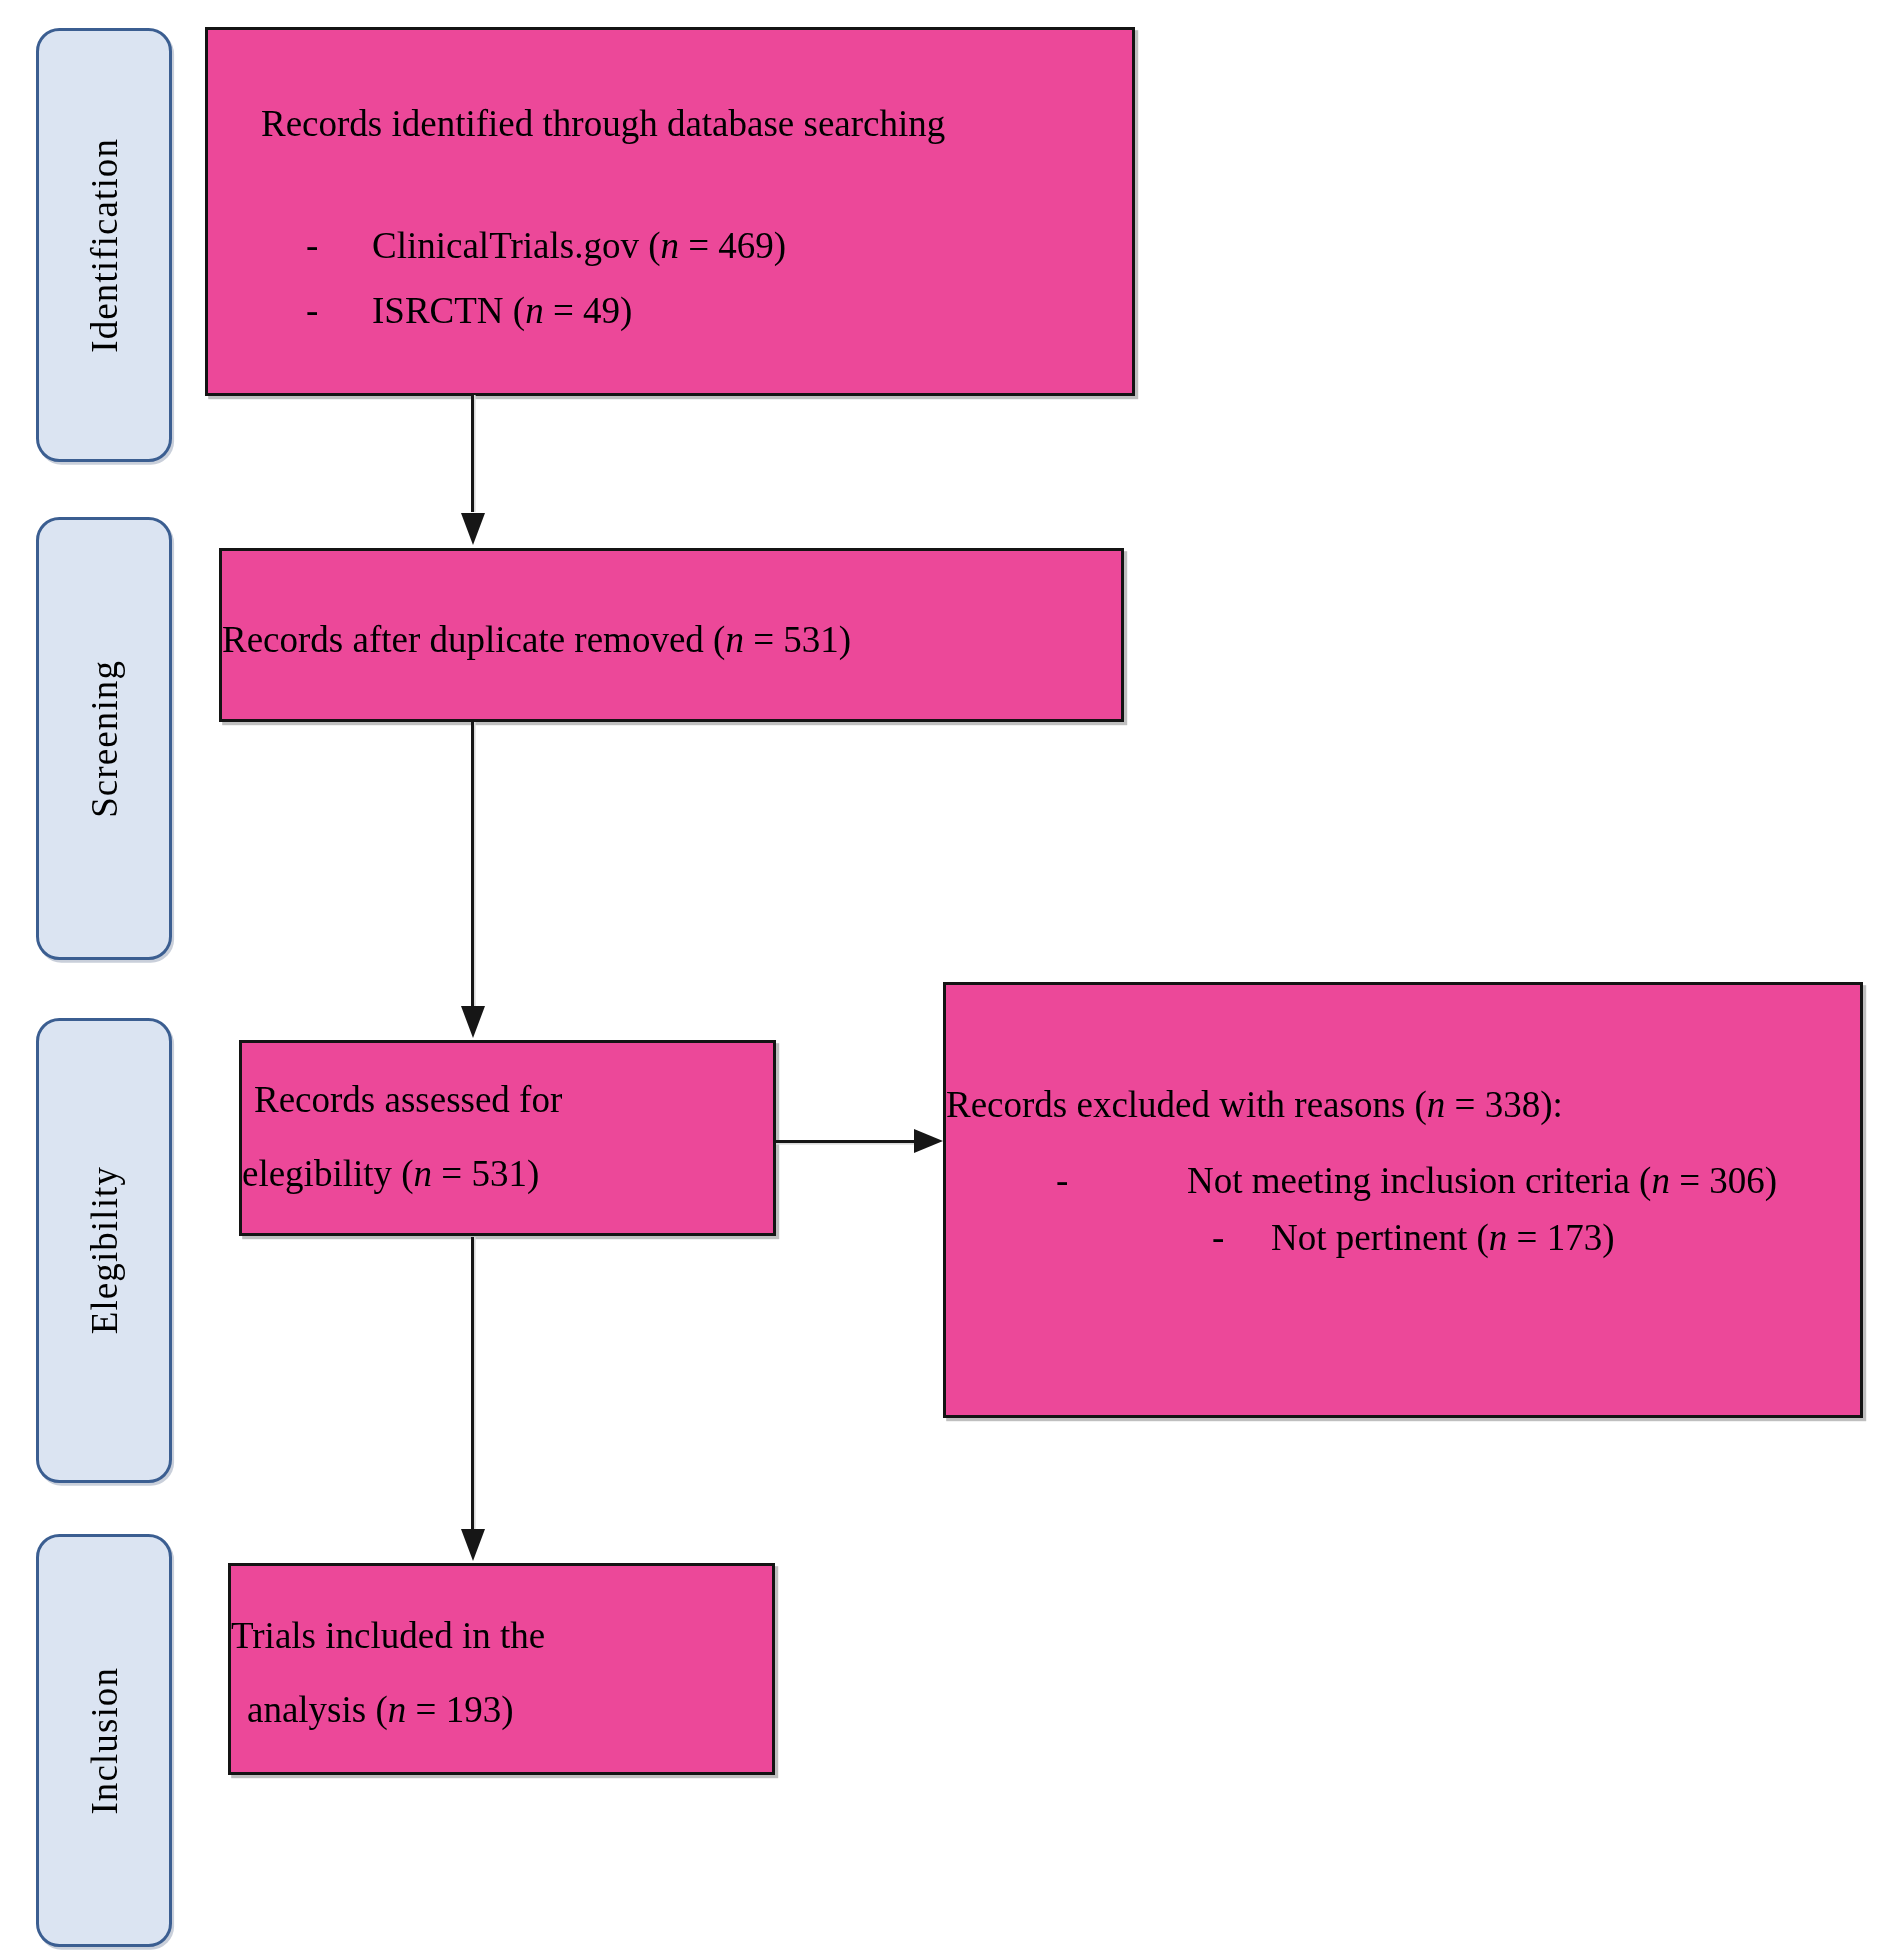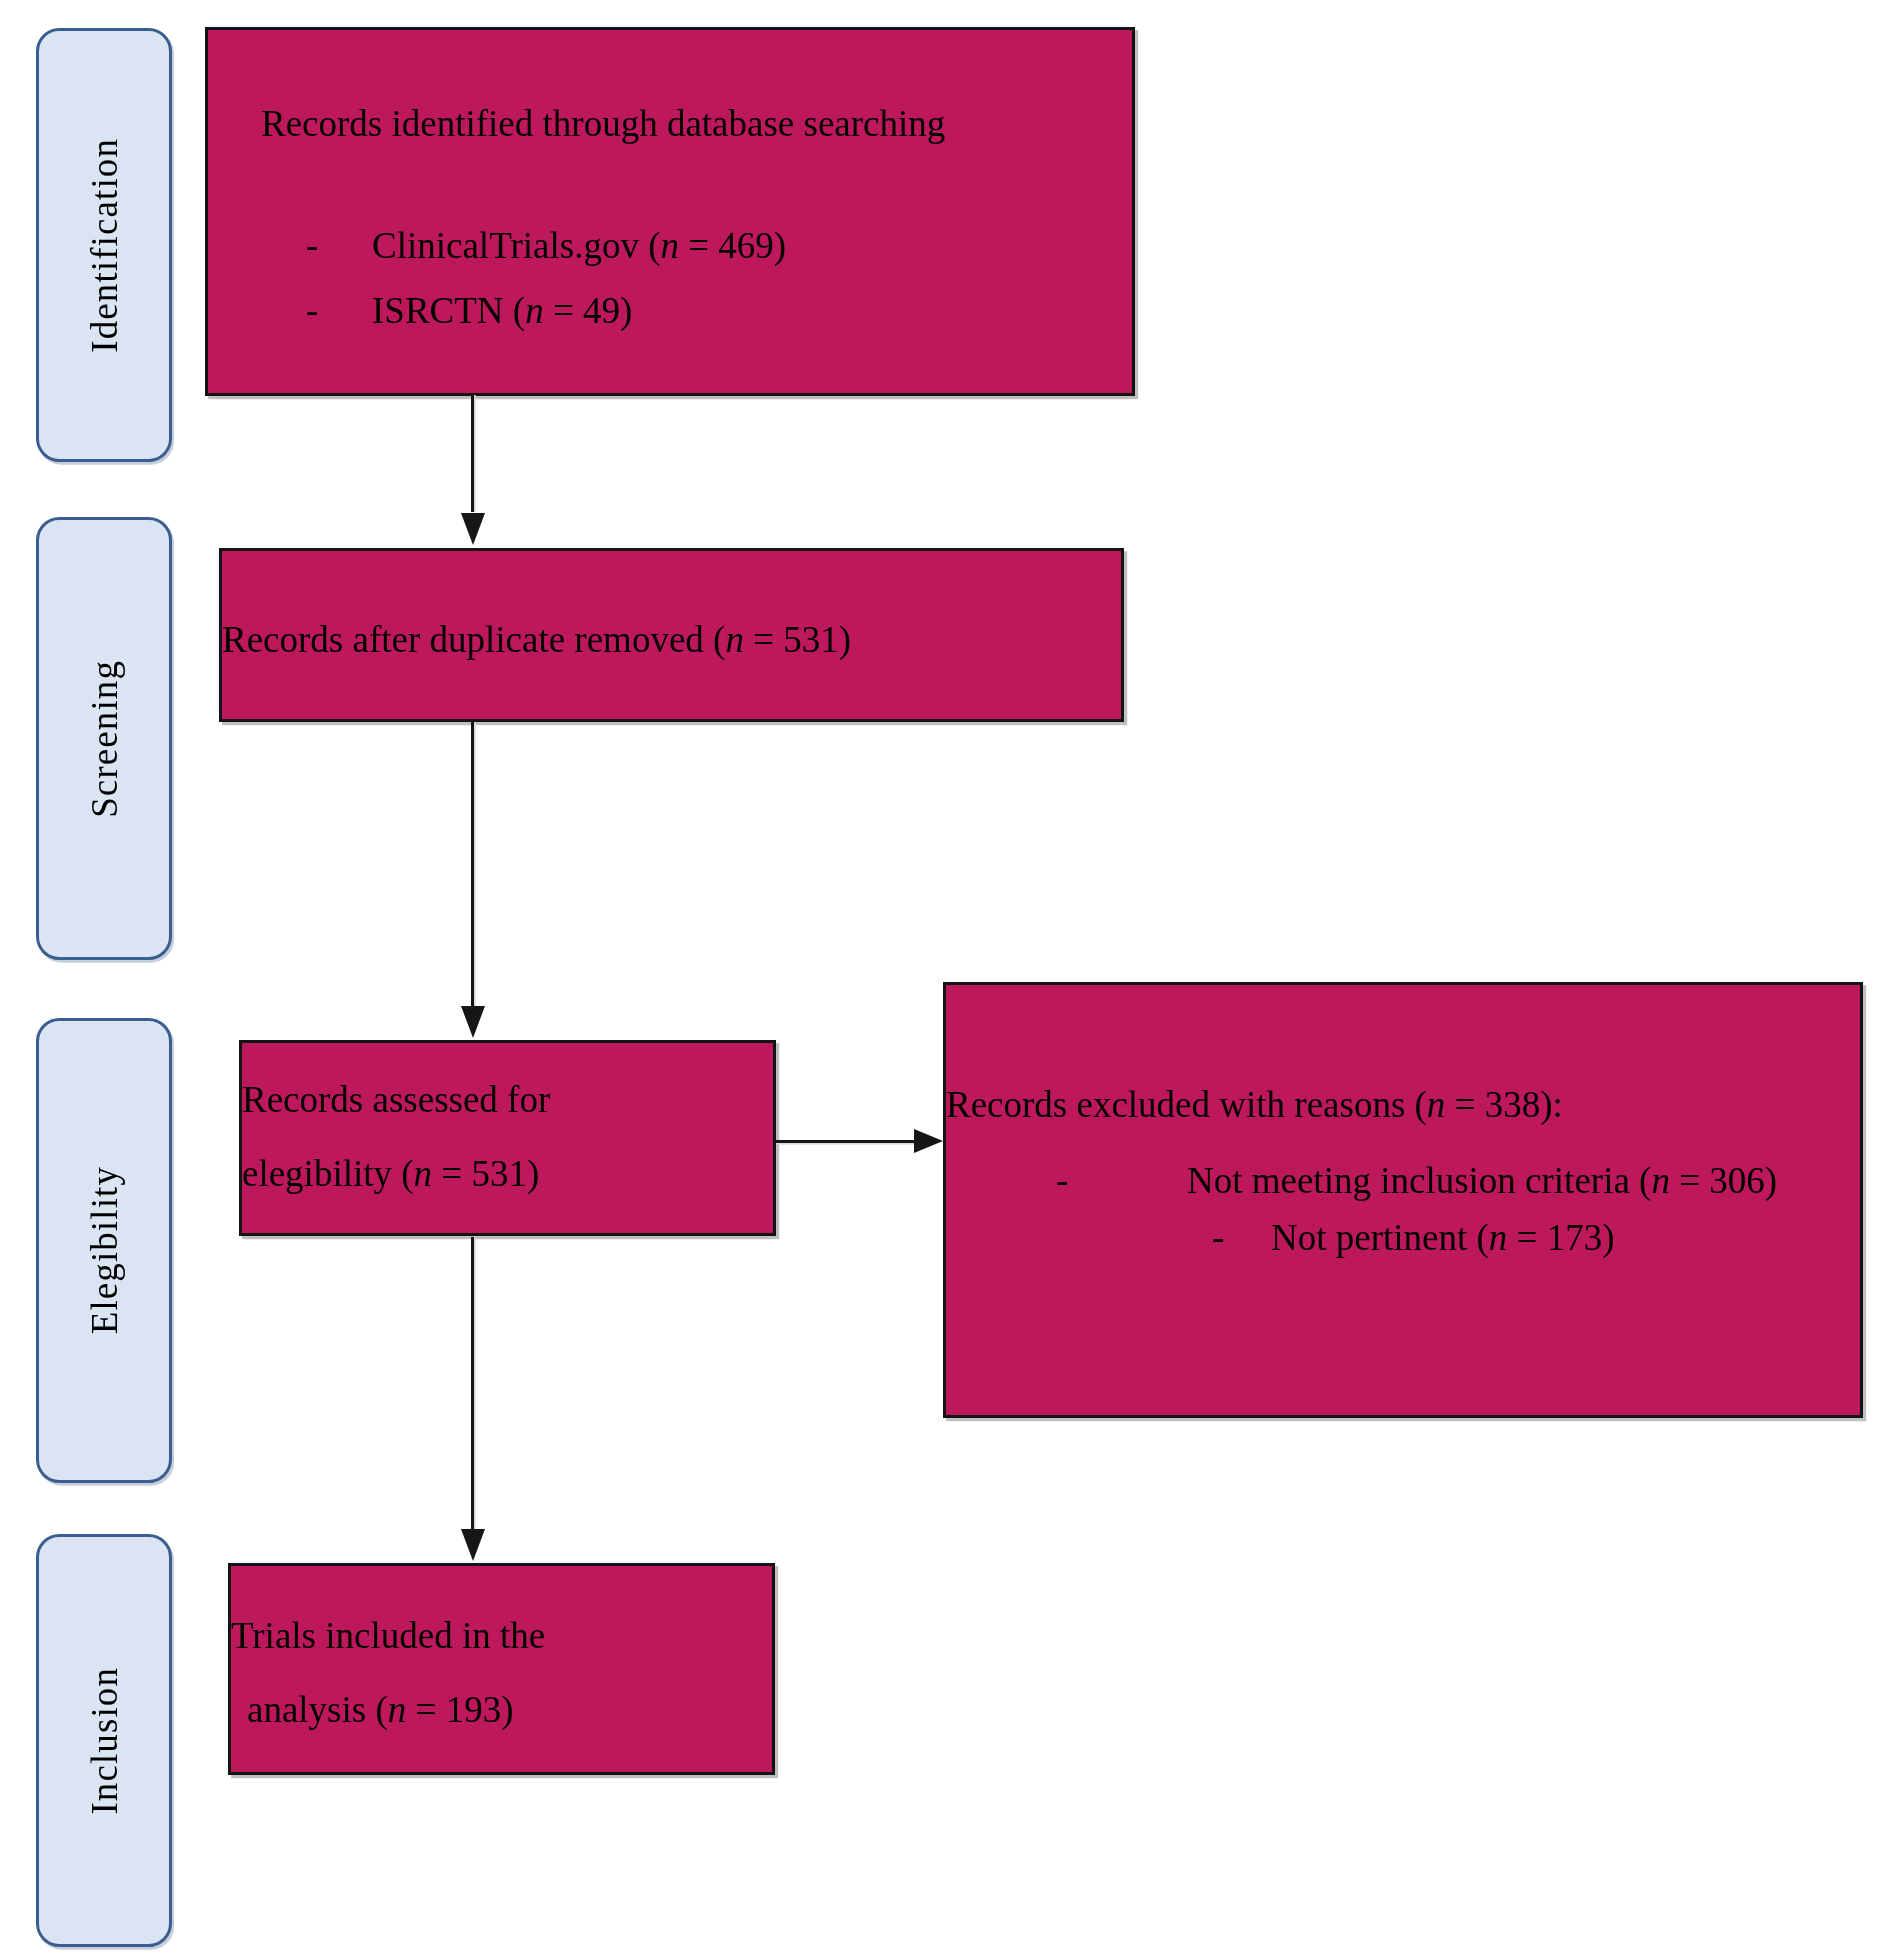--- a/index.html
+++ b/index.html
@@ -25,21 +25,21 @@
     border-radius:23.4px;
     box-shadow:2.1px 2.7px 0 #c9cfda;
     display:flex;align-items:center;justify-content:center;
   }
   .stage-label{
     writing-mode:vertical-rl;transform:rotate(180deg);
     white-space:nowrap;letter-spacing:1.1px;
   }
   
   .fbox{
-    position:absolute;background:#be185d;
+    position:absolute;background:#ec4899;
     border:3.2px solid var(--box-border);
     box-shadow:3.2px 3.2px 0 var(--shadow);
   }
   .row{
     position:absolute;left:0;right:0;transform:translateY(-50%);
     white-space:nowrap;display:flex;align-items:baseline;
   }
   .row.c{display:block;}
   .it{font-style:italic;}
   .dash{display:inline-block;}
@@ -95,21 +95,21 @@
   <div class="fbox" style="left:219px;top:548px;width:905px;height:174px;">
     <div class="row c" style="top:88px;">
       <span><span>Records after duplicate removed (</span><span class="it">n</span><span> = 531)</span></span>
     </div>
   </div>
 
   <div class="varrow" style="left:471px;top:722px;height:284px;"></div>
   <div class="vhead" style="left:461px;top:1006px;"></div>
 
   <div class="fbox" style="left:239px;top:1040px;width:537px;height:196px;">
-    <div class="row c" style="top:56px;">
+    <div class="row c" style="top:56px;margin-left:12px;">
       <span>Records assessed for</span>
     </div>
     <div class="row c" style="top:130px;">
       <span><span>elegibility (</span><span class="it">n</span><span> = 531)</span></span>
     </div>
   </div>
 
   <div class="harrow" style="left:776px;top:1140px;width:139px;"></div>
   <div class="rhead" style="left:914px;top:1129px;"></div>
 

